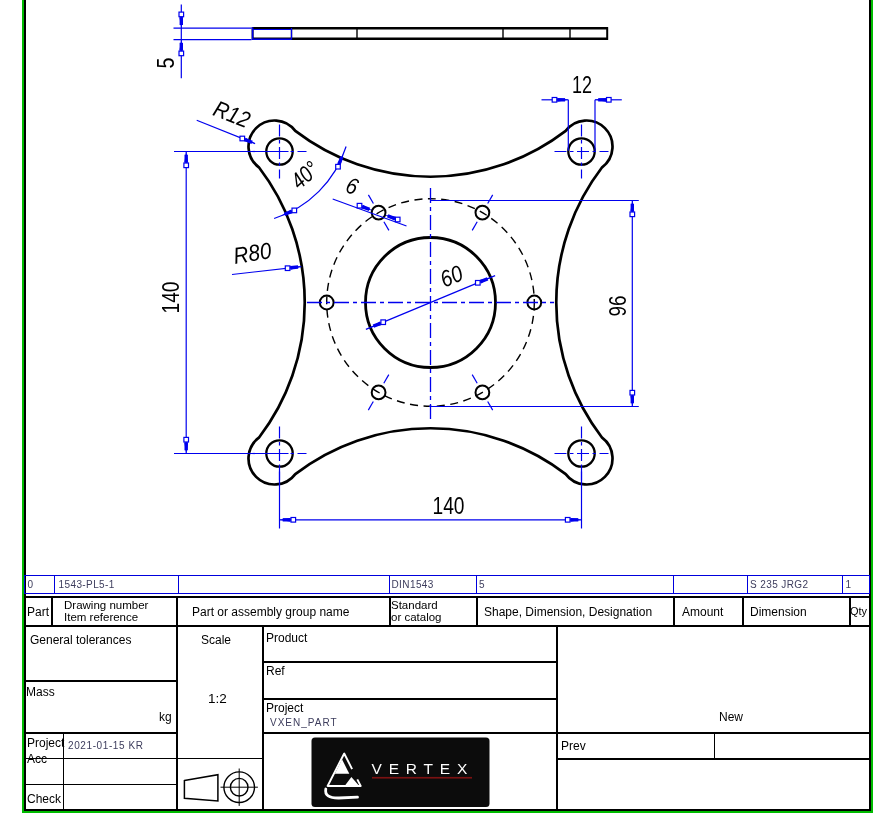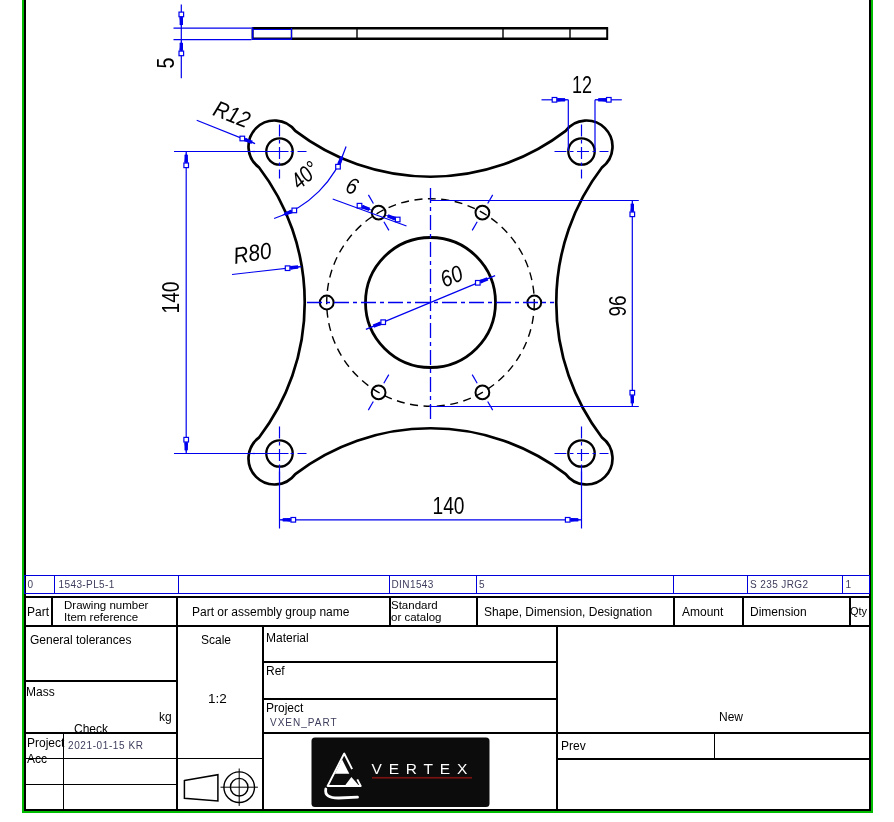--- a/index.html
+++ b/index.html
@@ -278,41 +278,41 @@
 
 <div class="abs" style="left:24px;top:732px;width:153px;height:2px;background:#000;"></div>
 <div class="lbl" style="left:26px;top:684.5px;">Mass</div>
 <div class="lbl" style="left:159px;top:709.5px;">kg</div>
 
 <div class="abs" style="left:24px;top:757.5px;width:153px;height:1.6px;background:#000;"></div>
 <div class="lbl" style="left:27px;top:736px;">Project</div>
 <div class="cad" style="left:68px;top:740px;font-size:10px;letter-spacing:0.6px;">2021-01-15 KR</div>
 
 <div class="abs" style="left:24px;top:783.5px;width:153px;height:1.6px;background:#000;"></div>
-<div class="lbl" style="left:27px;top:722px;margin-left:47px;">Check</div>
+<div class="lbl" style="left:27px;top:792px;">Check</div>
 
 <div class="lbl" style="left:27px;top:752px;">Acc</div>
 
 <div class="abs" style="left:62.5px;top:733px;width:1.6px;height:77px;background:#000;"></div>
 
 <div class="lbl" style="left:181px;top:633px;margin-left:20px;">Scale</div>
 <div class="lbl" style="left:208px;top:691px;font-size:13.5px;">1:2</div>
 
 <div class="abs" style="left:176px;top:757.5px;width:88px;height:1.6px;background:#000;"></div>
 
 <svg class="abs" style="left:176px;top:759px;" width="86" height="51" viewBox="0 0 86 51">
 <polygon points="8.4,21.6 41.9,15.7 41.9,42 8.4,39.2" fill="none" stroke="#000" stroke-width="1.5"></polygon>
 <circle cx="63.2" cy="28.2" r="15.3" fill="none" stroke="#000" stroke-width="1.4"></circle>
 <circle cx="63.2" cy="28.2" r="8.8" fill="none" stroke="#000" stroke-width="1.4"></circle>
 <line x1="44.5" y1="28.2" x2="81.9" y2="28.2" stroke="#000" stroke-width="1"></line>
 <line x1="63.2" y1="9.5" x2="63.2" y2="46.9" stroke="#000" stroke-width="1"></line>
 </svg>
 
 <div class="abs" style="left:262px;top:661px;width:294px;height:2px;background:#000;"></div>
-<div class="lbl" style="left:266px;top:631px;">Material</div>
+<div class="lbl" style="left:266px;top:631px;">Product</div>
 
 <div class="abs" style="left:262px;top:698px;width:294px;height:2px;background:#000;"></div>
 <div class="lbl" style="left:266px;top:664px;">Ref</div>
 
 <div class="abs" style="left:262px;top:731.5px;width:294px;height:2px;background:#000;"></div>
 <div class="lbl" style="left:266px;top:700.5px;">Project</div>
 <div class="cad" style="left:270px;top:716.5px;font-size:10px;letter-spacing:1px;">VXEN_PART</div>
 
 <svg class="abs" style="left:311px;top:736.5px;" width="179" height="70.5" viewBox="0 0 179 70.5">
 <rect x="0.5" y="0.5" width="178" height="69.5" rx="3.5" fill="#0c0c0c"></rect>

